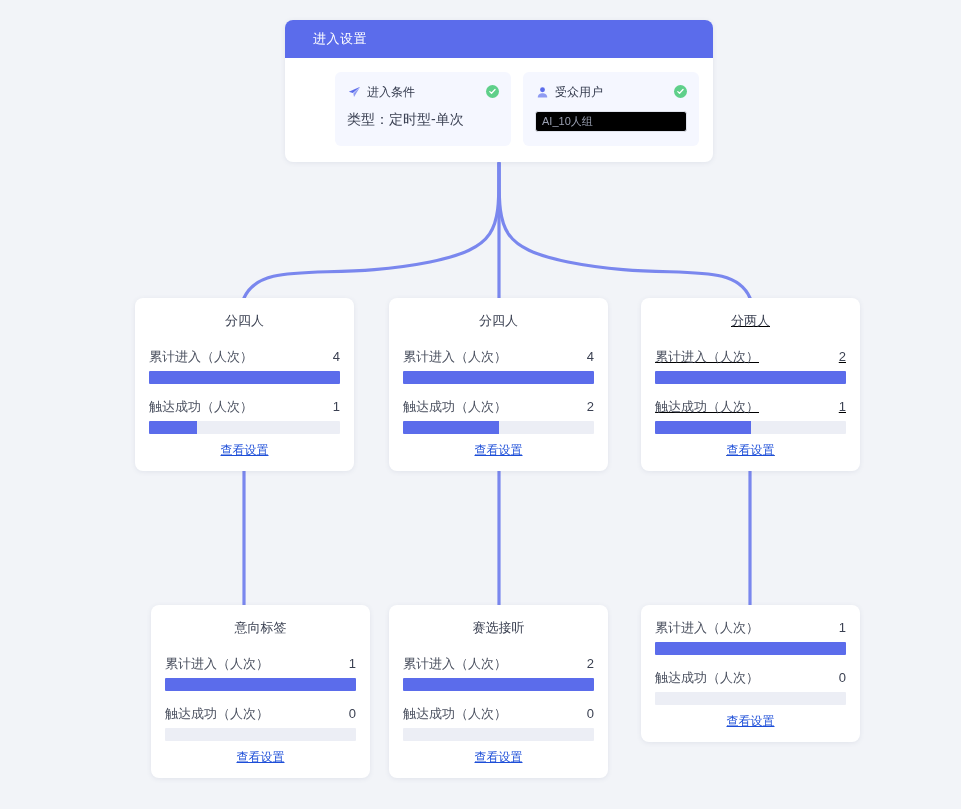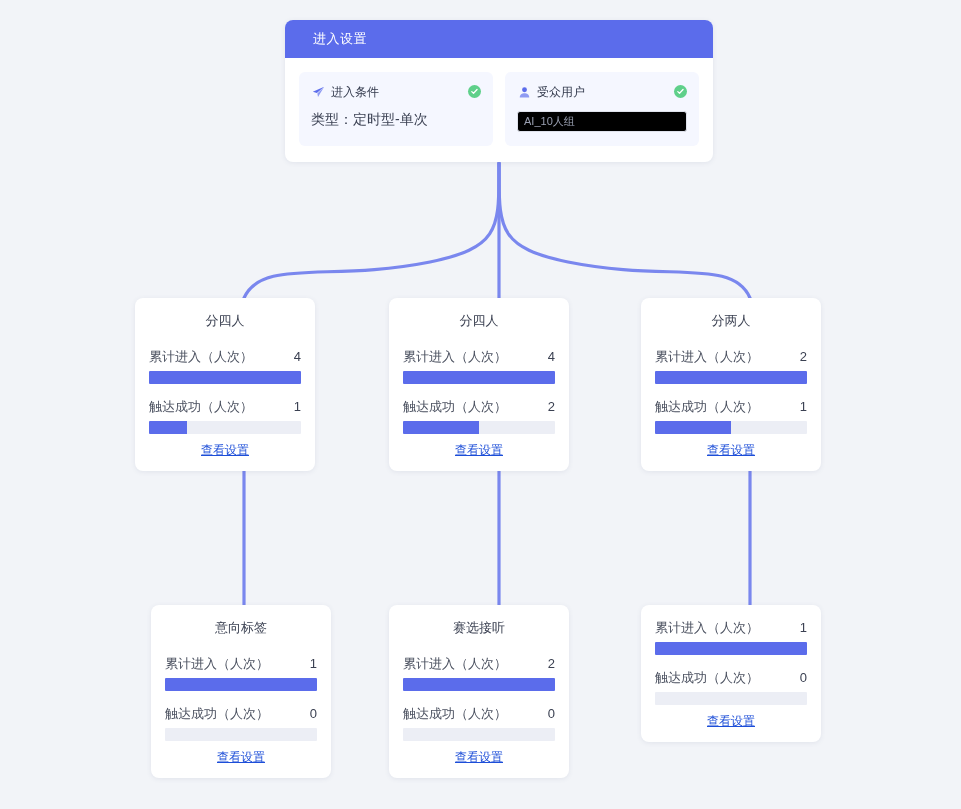--- a/index.html
+++ b/index.html
@@ -48,20 +48,21 @@
     font-size: 13px;
     display: flex;
     align-items: center;
     padding: 0 28px;
     letter-spacing: .5px;
   }
   .entry-body {
     display: flex;
     gap: 12px;
     padding: 14px 14px 16px 14px;
+    margin-left: 36px;
   }
   .sub-card {
     flex: 1 1 0;
     background: #f5f7ff;
     border-radius: 6px;
     padding: 12px 12px 14px 12px;
     min-height: 70px;
     box-sizing: border-box;
   }
   .sub-card-head {
@@ -112,21 +113,21 @@
     border-radius: 3px;
     font-size: 11px;
     color: #9aa0b2;
     padding: 0 6px;
     font-family: inherit;
   }
 
   
   .node-card {
     position: absolute;
-    width: 180px;
+    width: 219px;
     background: #ffffff;
     border-radius: 8px;
     box-shadow: 0 1px 5px rgba(80, 90, 130, 0.10);
     z-index: 2;
     padding: 14px 14px 12px 14px;
     box-sizing: border-box;
   }
   .node-title {
     text-align: center;
     font-size: 13px;
@@ -255,21 +256,21 @@
     <div class="metric-row">
       <span>触达成功（人次）</span>
       <span class="metric-value">2</span>
     </div>
     <div class="bar-track last">
       <div class="bar-fill" style="width: 50%;"></div>
     </div>
     <a class="card-link">查看设置</a>
   </div>
 
-  <div class="node-card" style="left: 641px; top: 298px;">
+  <div class="node-card" style="left: 641px; top: 298px; text-decoration: underline;">
     <div class="node-title">分两人</div>
     <div class="metric-row">
       <span>累计进入（人次）</span>
       <span class="metric-value">2</span>
     </div>
     <div class="bar-track">
       <div class="bar-fill" style="width: 100%;"></div>
     </div>
     <div class="metric-row">
       <span>触达成功（人次）</span>

